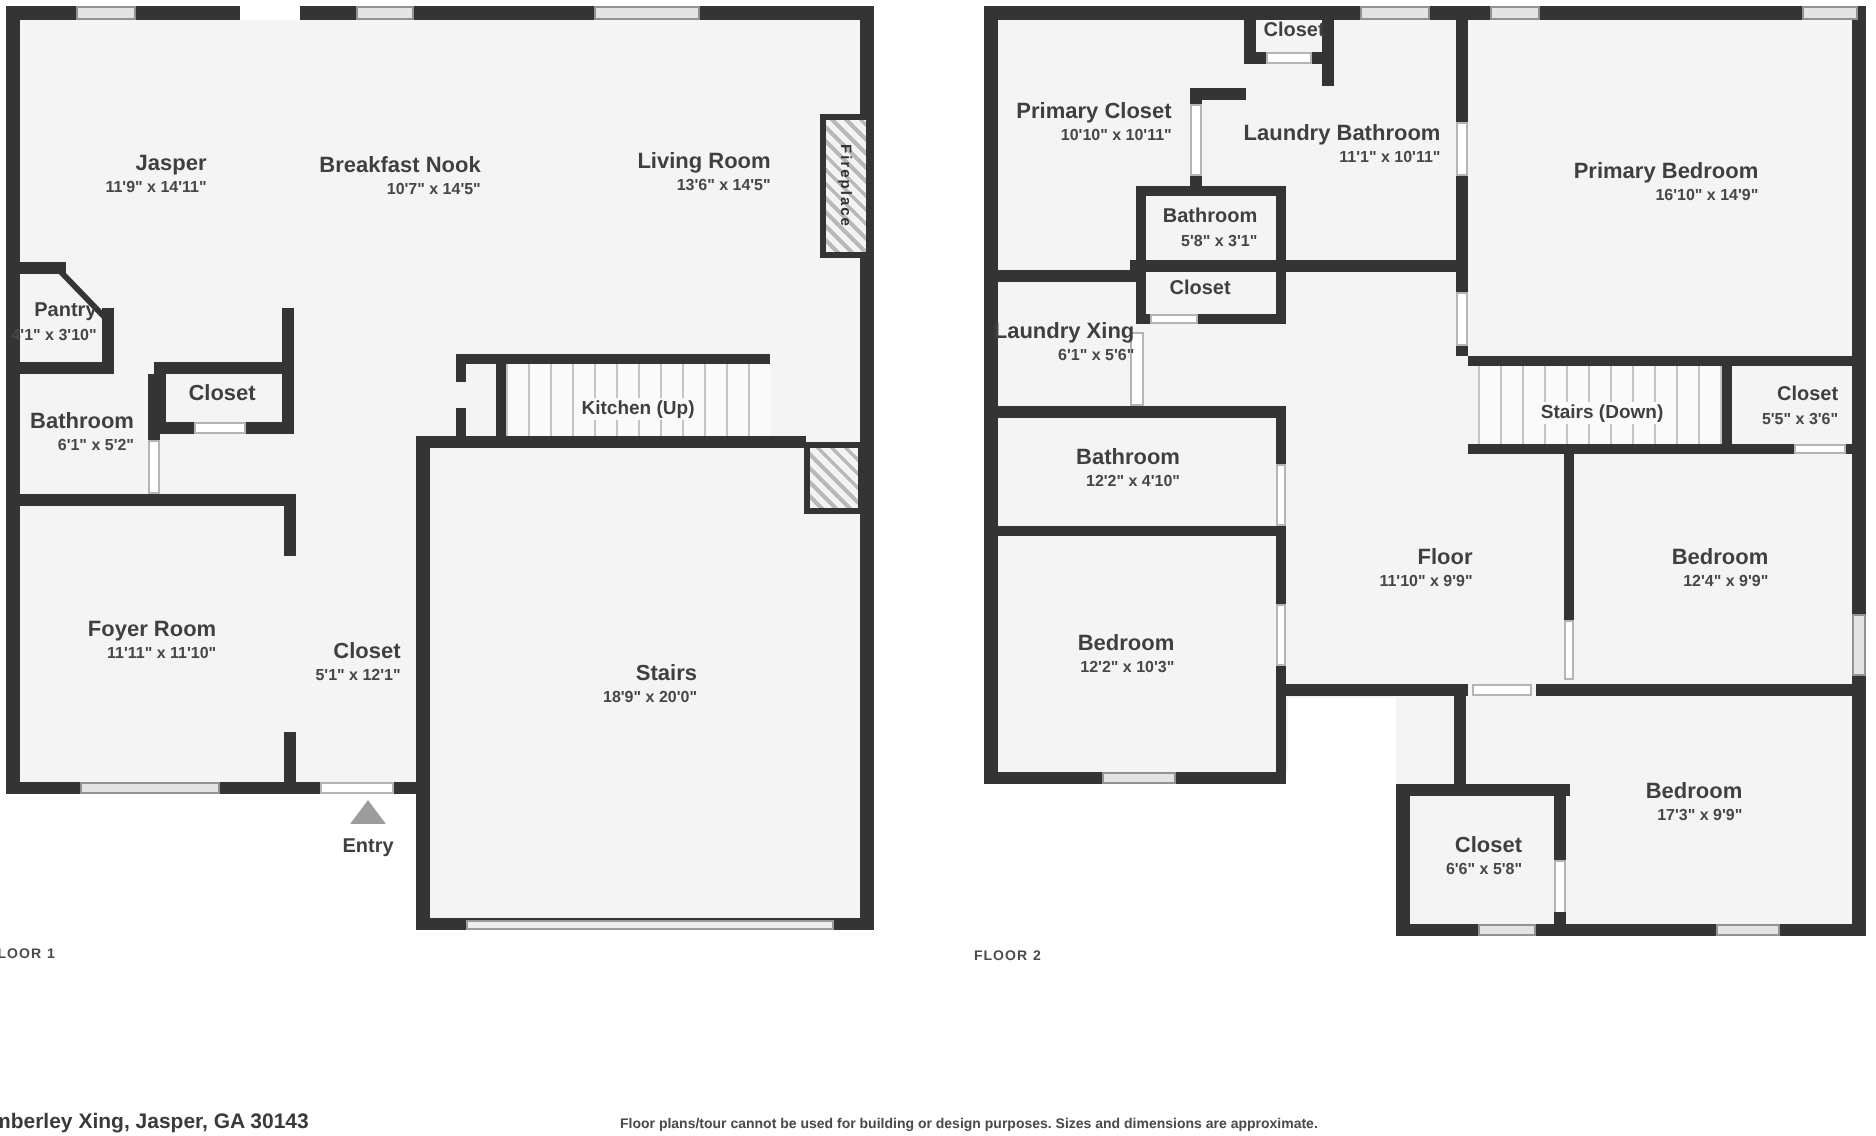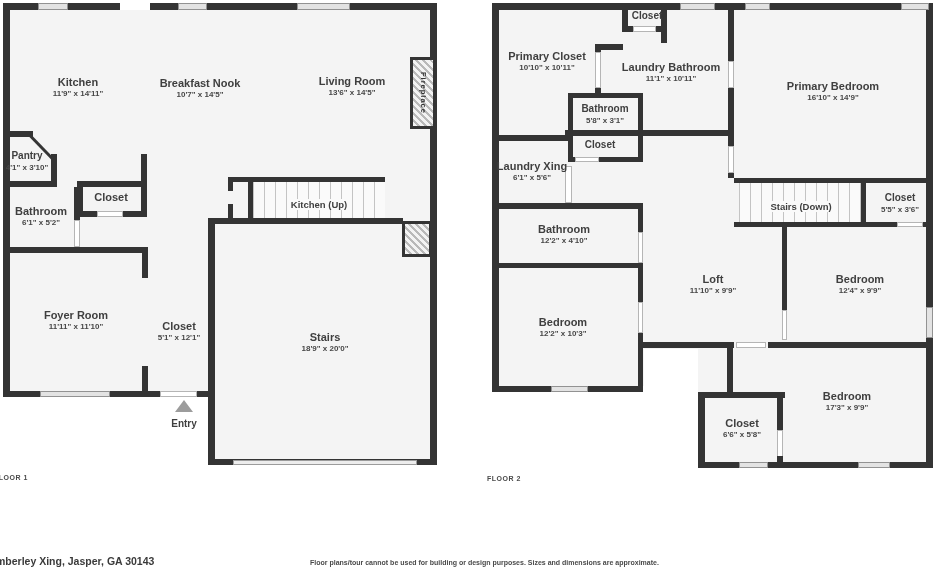--- a/index.html
+++ b/index.html
@@ -12,21 +12,21 @@
   .door{position:absolute;background:#ffffff;border:1px solid #b5b5b5;box-sizing:border-box;}
   .gdoor{position:absolute;background:#ededed;border:1px solid #9c9c9c;box-sizing:border-box;}
   .hatch{position:absolute;border:3px solid #343434;box-sizing:border-box;
          background:repeating-linear-gradient(45deg,#f3f3f3 0 3px,#b9b9b9 3px 5px);}
   .treads{position:absolute;background:repeating-linear-gradient(90deg,#c4c4c4 0 1px,#fafafa 1px 11px);
           display:flex;align-items:center;justify-content:center;}
   .stairs-lbl{font-size:9.5px;font-weight:700;color:#3f3f3f;background:#fafafa;padding:0 3px;white-space:nowrap;}
   .diag{position:absolute;height:3px;background:#343434;transform-origin:0 50%;}
   .tri{position:absolute;width:0;height:0;border-left:9px solid transparent;
        border-right:9px solid transparent;border-bottom:12px solid #9c9c9c;}
-  .lbl{position:absolute;transform:translateX(-50%);text-align:center;color:#3f3f3f;white-space:nowrap;}
+  .lbl{position:absolute;transform:translateX(-50%);text-align:right;color:#3f3f3f;white-space:nowrap;}
   .nm{font-size:11px;font-weight:700;line-height:12px;}
   .nm.sm{font-size:10px;}
   .dm{font-size:8px;font-weight:700;color:#474747;line-height:9px;margin-top:1px;}
   .rot{position:absolute;transform:translate(-50%,-50%) rotate(90deg);font-size:7.5px;font-weight:700;
        letter-spacing:1px;color:#343434;white-space:nowrap;}
   .floor-tag{position:absolute;font-size:7px;font-weight:700;letter-spacing:.5px;color:#4a4a4a;white-space:nowrap;}
   .addr{position:absolute;font-size:10.5px;font-weight:700;color:#3a3a3a;white-space:nowrap;}
   .disc{position:absolute;font-size:7px;font-weight:600;color:#4a4a4a;white-space:nowrap;}
 </style>
 </head>
@@ -148,21 +148,21 @@
   <div class="door" style="left:736px;top:342px;width:30px;height:6px"></div>
   <div class="wall" style="left:727px;top:348px;width:6px;height:45px"></div>
 
   <div class="wall" style="left:698px;top:392px;width:87px;height:6px"></div>
   <div class="wall" style="left:698px;top:392px;width:7px;height:76px"></div>
   <div class="wall" style="left:777px;top:392px;width:6px;height:40px"></div>
   <div class="door" style="left:777px;top:430px;width:6px;height:28px"></div>
   <div class="wall" style="left:777px;top:456px;width:6px;height:12px"></div>
 
   <div class="lbl" style="left:78px;top:76px">
-    <div class="nm">Kitchen</div>
+    <div class="nm">Jasper</div>
     <div class="dm">11'9" x 14'11"</div>
   </div>
   <div class="lbl" style="left:200px;top:77px">
     <div class="nm">Breakfast Nook</div>
     <div class="dm">10'7" x 14'5"</div>
   </div>
   <div class="lbl" style="left:352px;top:75px">
     <div class="nm">Living Room</div>
     <div class="dm">13'6" x 14'5"</div>
   </div>
@@ -228,21 +228,21 @@
   </div>
   <div class="lbl" style="left:900px;top:192px">
     <div class="nm sm">Closet</div>
     <div class="dm">5'5" x 3'6"</div>
   </div>
   <div class="lbl" style="left:564px;top:223px">
     <div class="nm">Bathroom</div>
     <div class="dm">12'2" x 4'10"</div>
   </div>
   <div class="lbl" style="left:713px;top:273px">
-    <div class="nm">Loft</div>
+    <div class="nm">Floor</div>
     <div class="dm">11'10" x 9'9"</div>
   </div>
   <div class="lbl" style="left:860px;top:273px">
     <div class="nm">Bedroom</div>
     <div class="dm">12'4" x 9'9"</div>
   </div>
   <div class="lbl" style="left:563px;top:316px">
     <div class="nm">Bedroom</div>
     <div class="dm">12'2" x 10'3"</div>
   </div>

